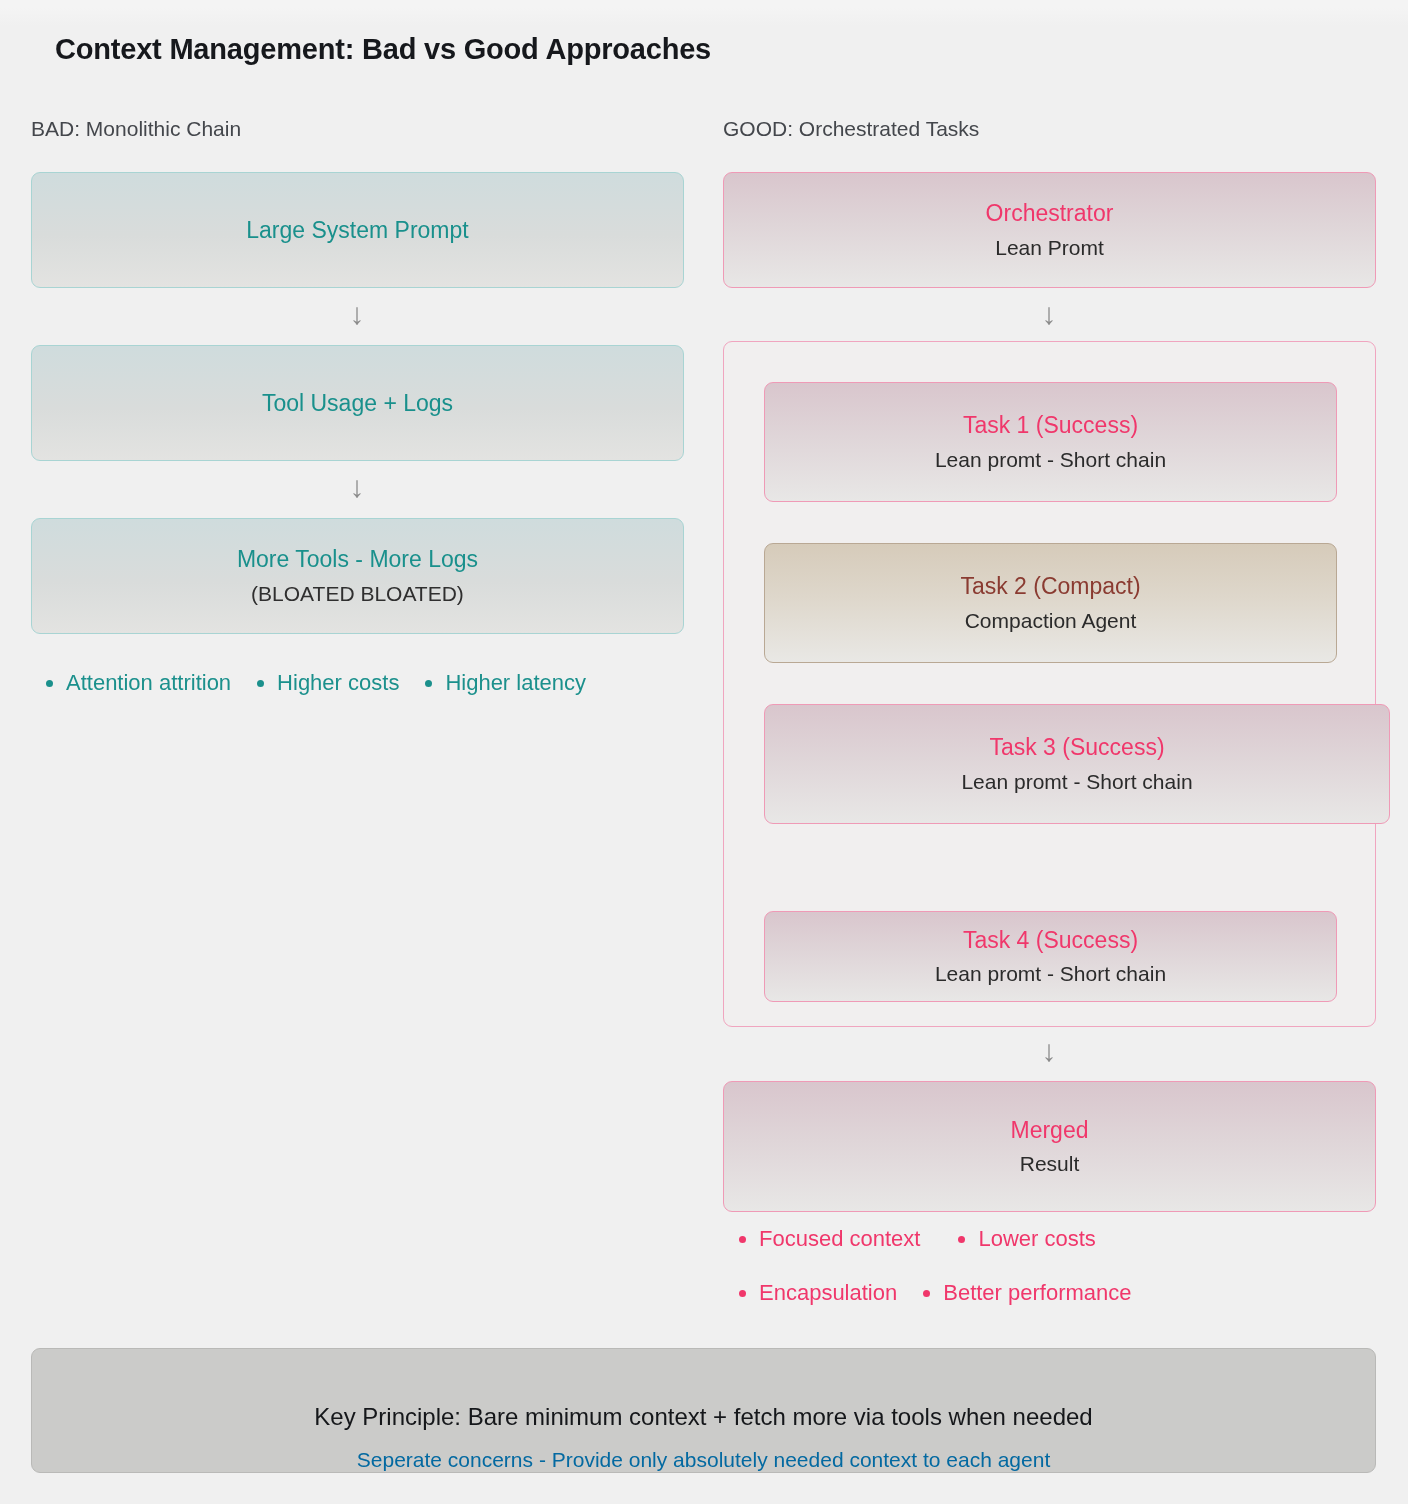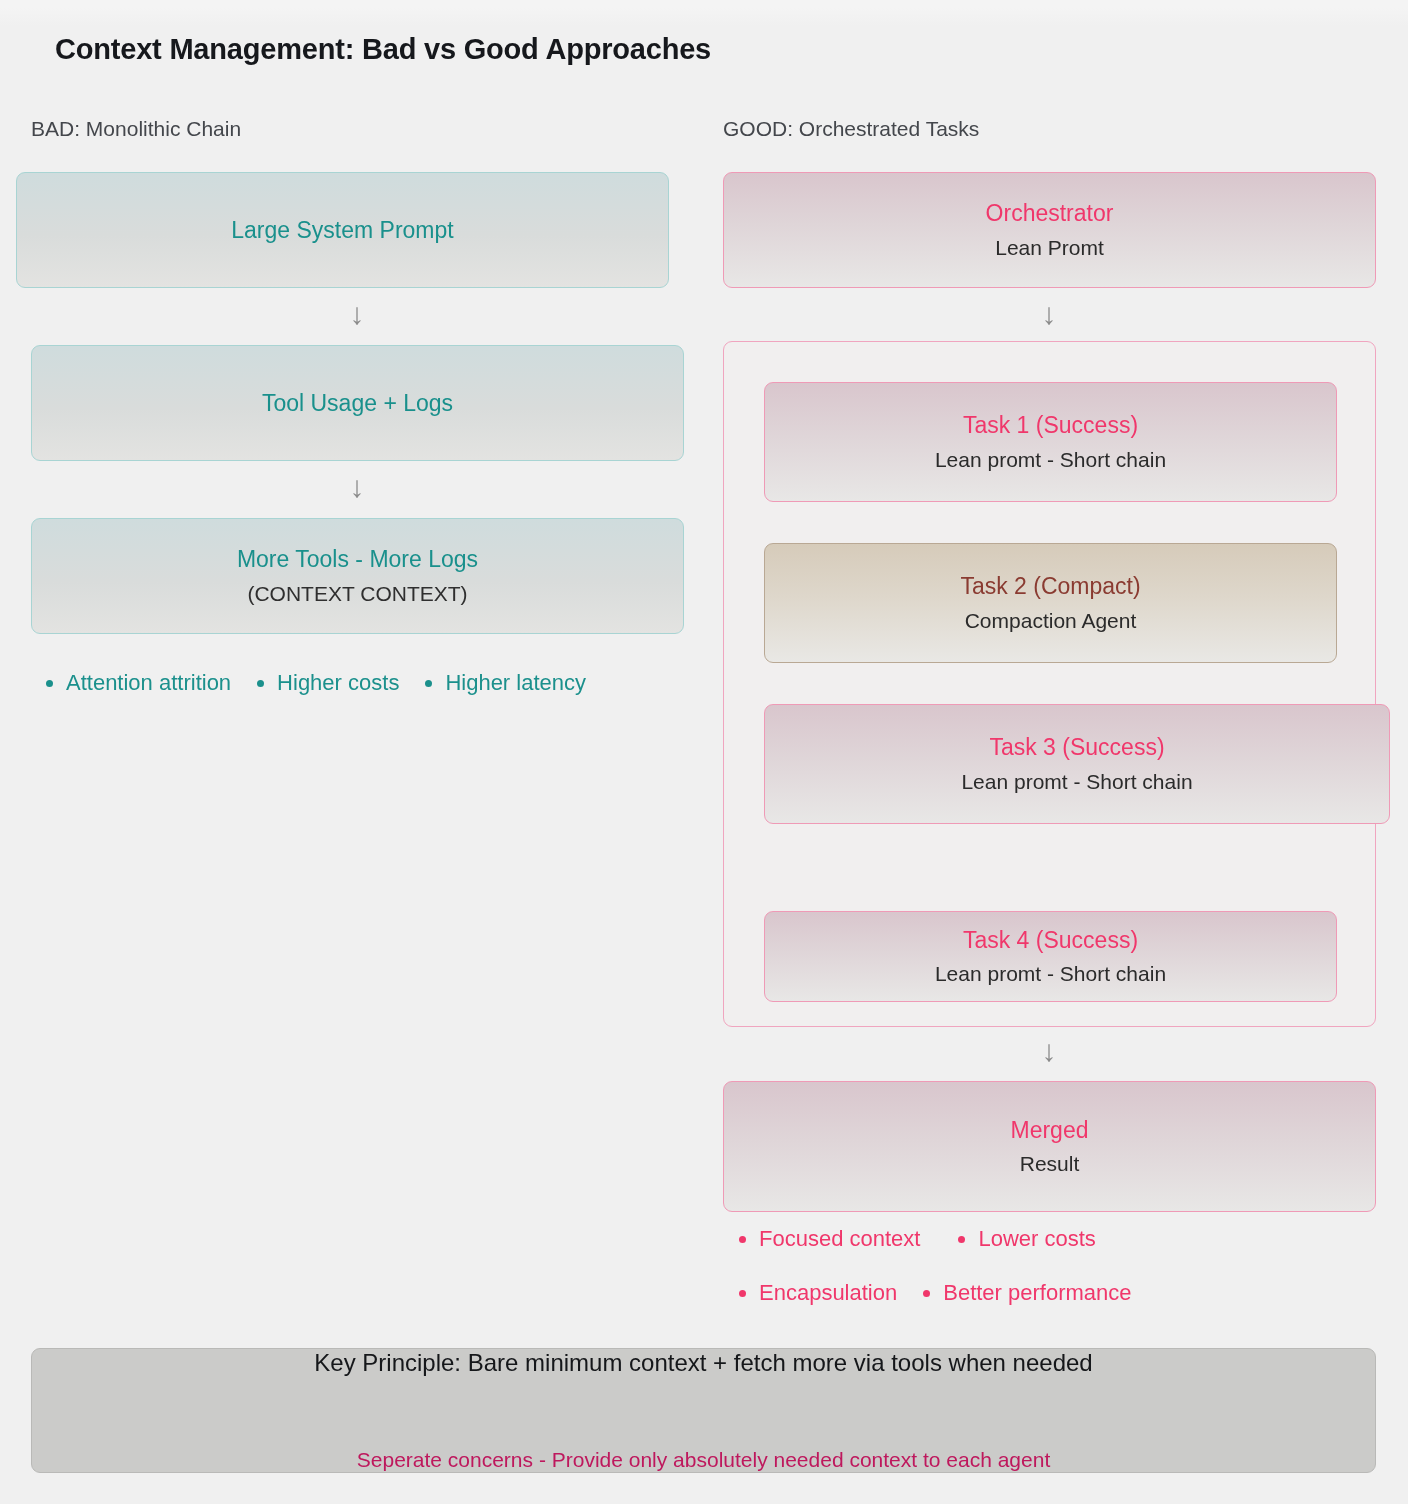--- a/index.html
+++ b/index.html
@@ -133,58 +133,58 @@
   
   .key-box {
     position: absolute;
     box-sizing: border-box;
     border: 1px solid #b9b9b7;
     border-radius: 9px;
     background: #cbcbc9;
     display: flex;
     flex-direction: column;
     align-items: center;
-    justify-content: space-between;
+    justify-content: flex-end;
   }
   .key-box .k1 {
     font-size: 24px;
     color: #15171a;
     white-space: nowrap;
   }
   .key-box .k2 {
     font-size: 21px;
-    color: #be185d;
-    margin-top: 5px;
+    color: #0369a1;
+    margin-top: 17px;
     white-space: nowrap;
   }
 </style>
 </head>
 <body>
 
 <div class="page">
 
   <div class="title">Context Management: Bad vs Good Approaches</div>
 
   <div class="col-header left">BAD: Monolithic Chain</div>
 
-  <div class="node teal" style="left:16px; top:172px; width:653px; height:116px;">
+  <div class="node teal" style="left:31px; top:172px; width:653px; height:116px;">
     <div class="ttl">Large System Prompt</div>
   </div>
 
   <div class="arrow" style="left:337px; top:299px;">↓</div>
 
   <div class="node teal" style="left:31px; top:345px; width:653px; height:116px;">
     <div class="ttl">Tool Usage + Logs</div>
   </div>
 
   <div class="arrow" style="left:337px; top:472px;">↓</div>
 
   <div class="node teal" style="left:31px; top:518px; width:653px; height:116px;">
     <div class="ttl">More Tools - More Logs</div>
-    <div class="sub">(CONTEXT CONTEXT)</div>
+    <div class="sub">(BLOATED BLOATED)</div>
   </div>
 
   <div class="bullets teal-b" style="left:46px; top:670px;">
     <span class="bullet-item">
       <span class="dot"></span>
       <span class="lbl">Attention attrition</span>
     </span>
     <span class="bullet-item">
       <span class="dot"></span>
       <span class="lbl">Higher costs</span>

